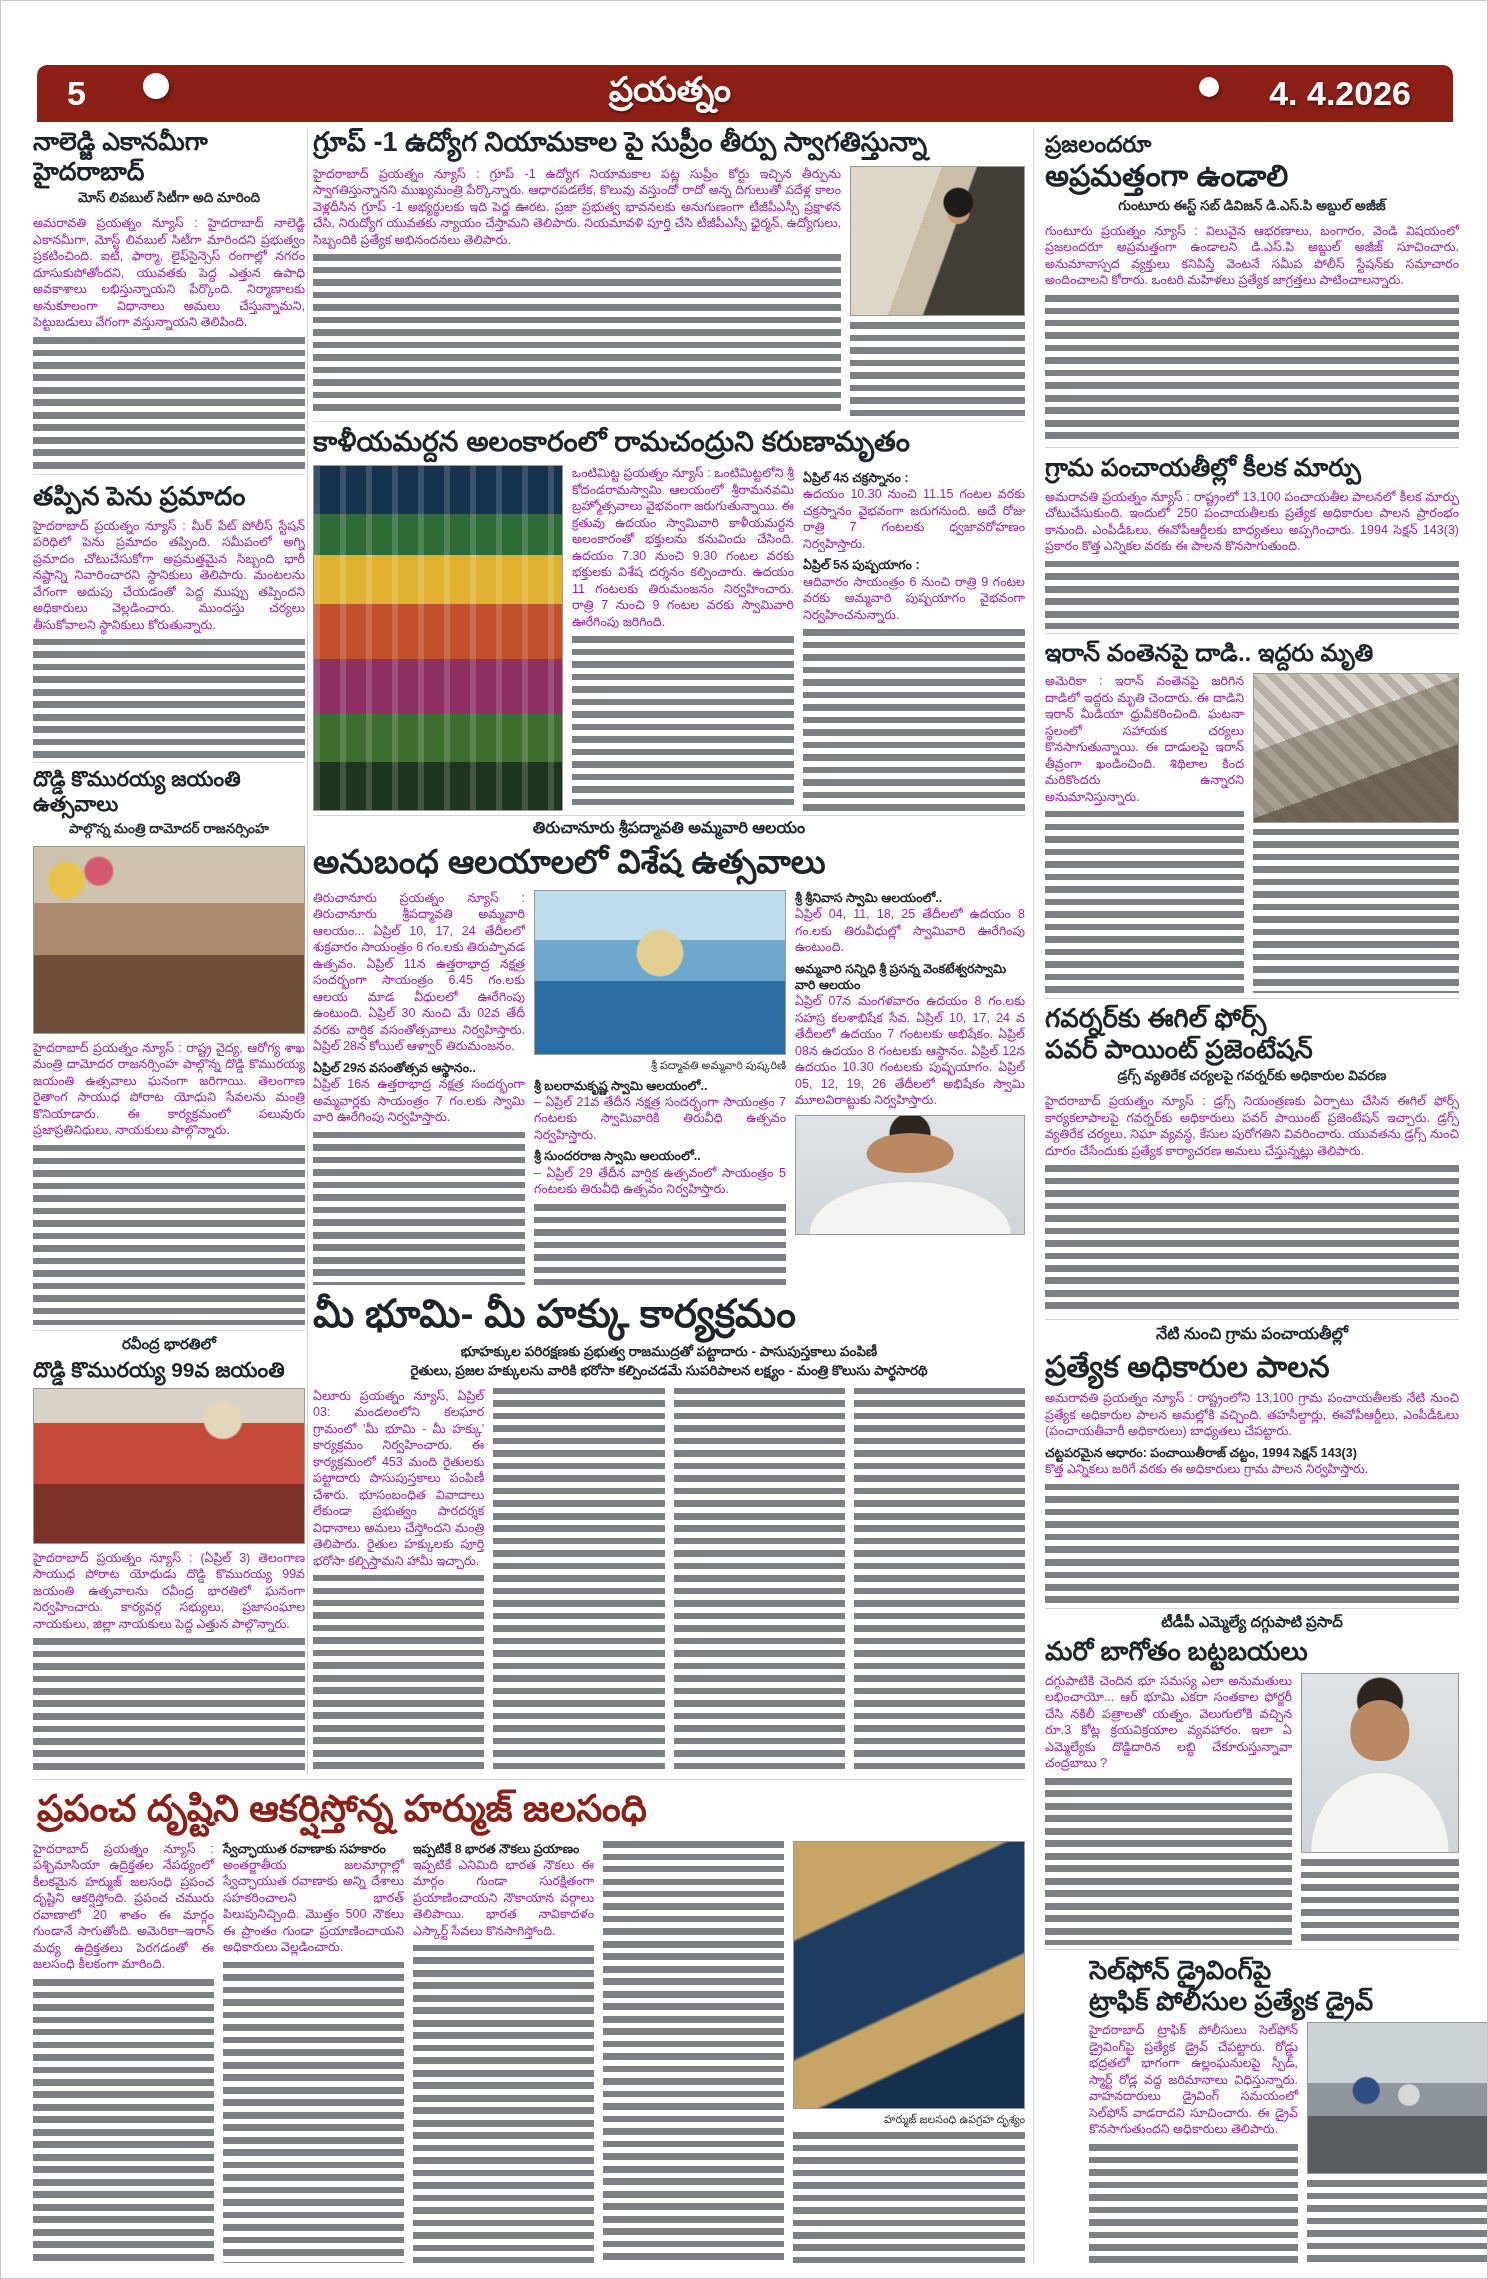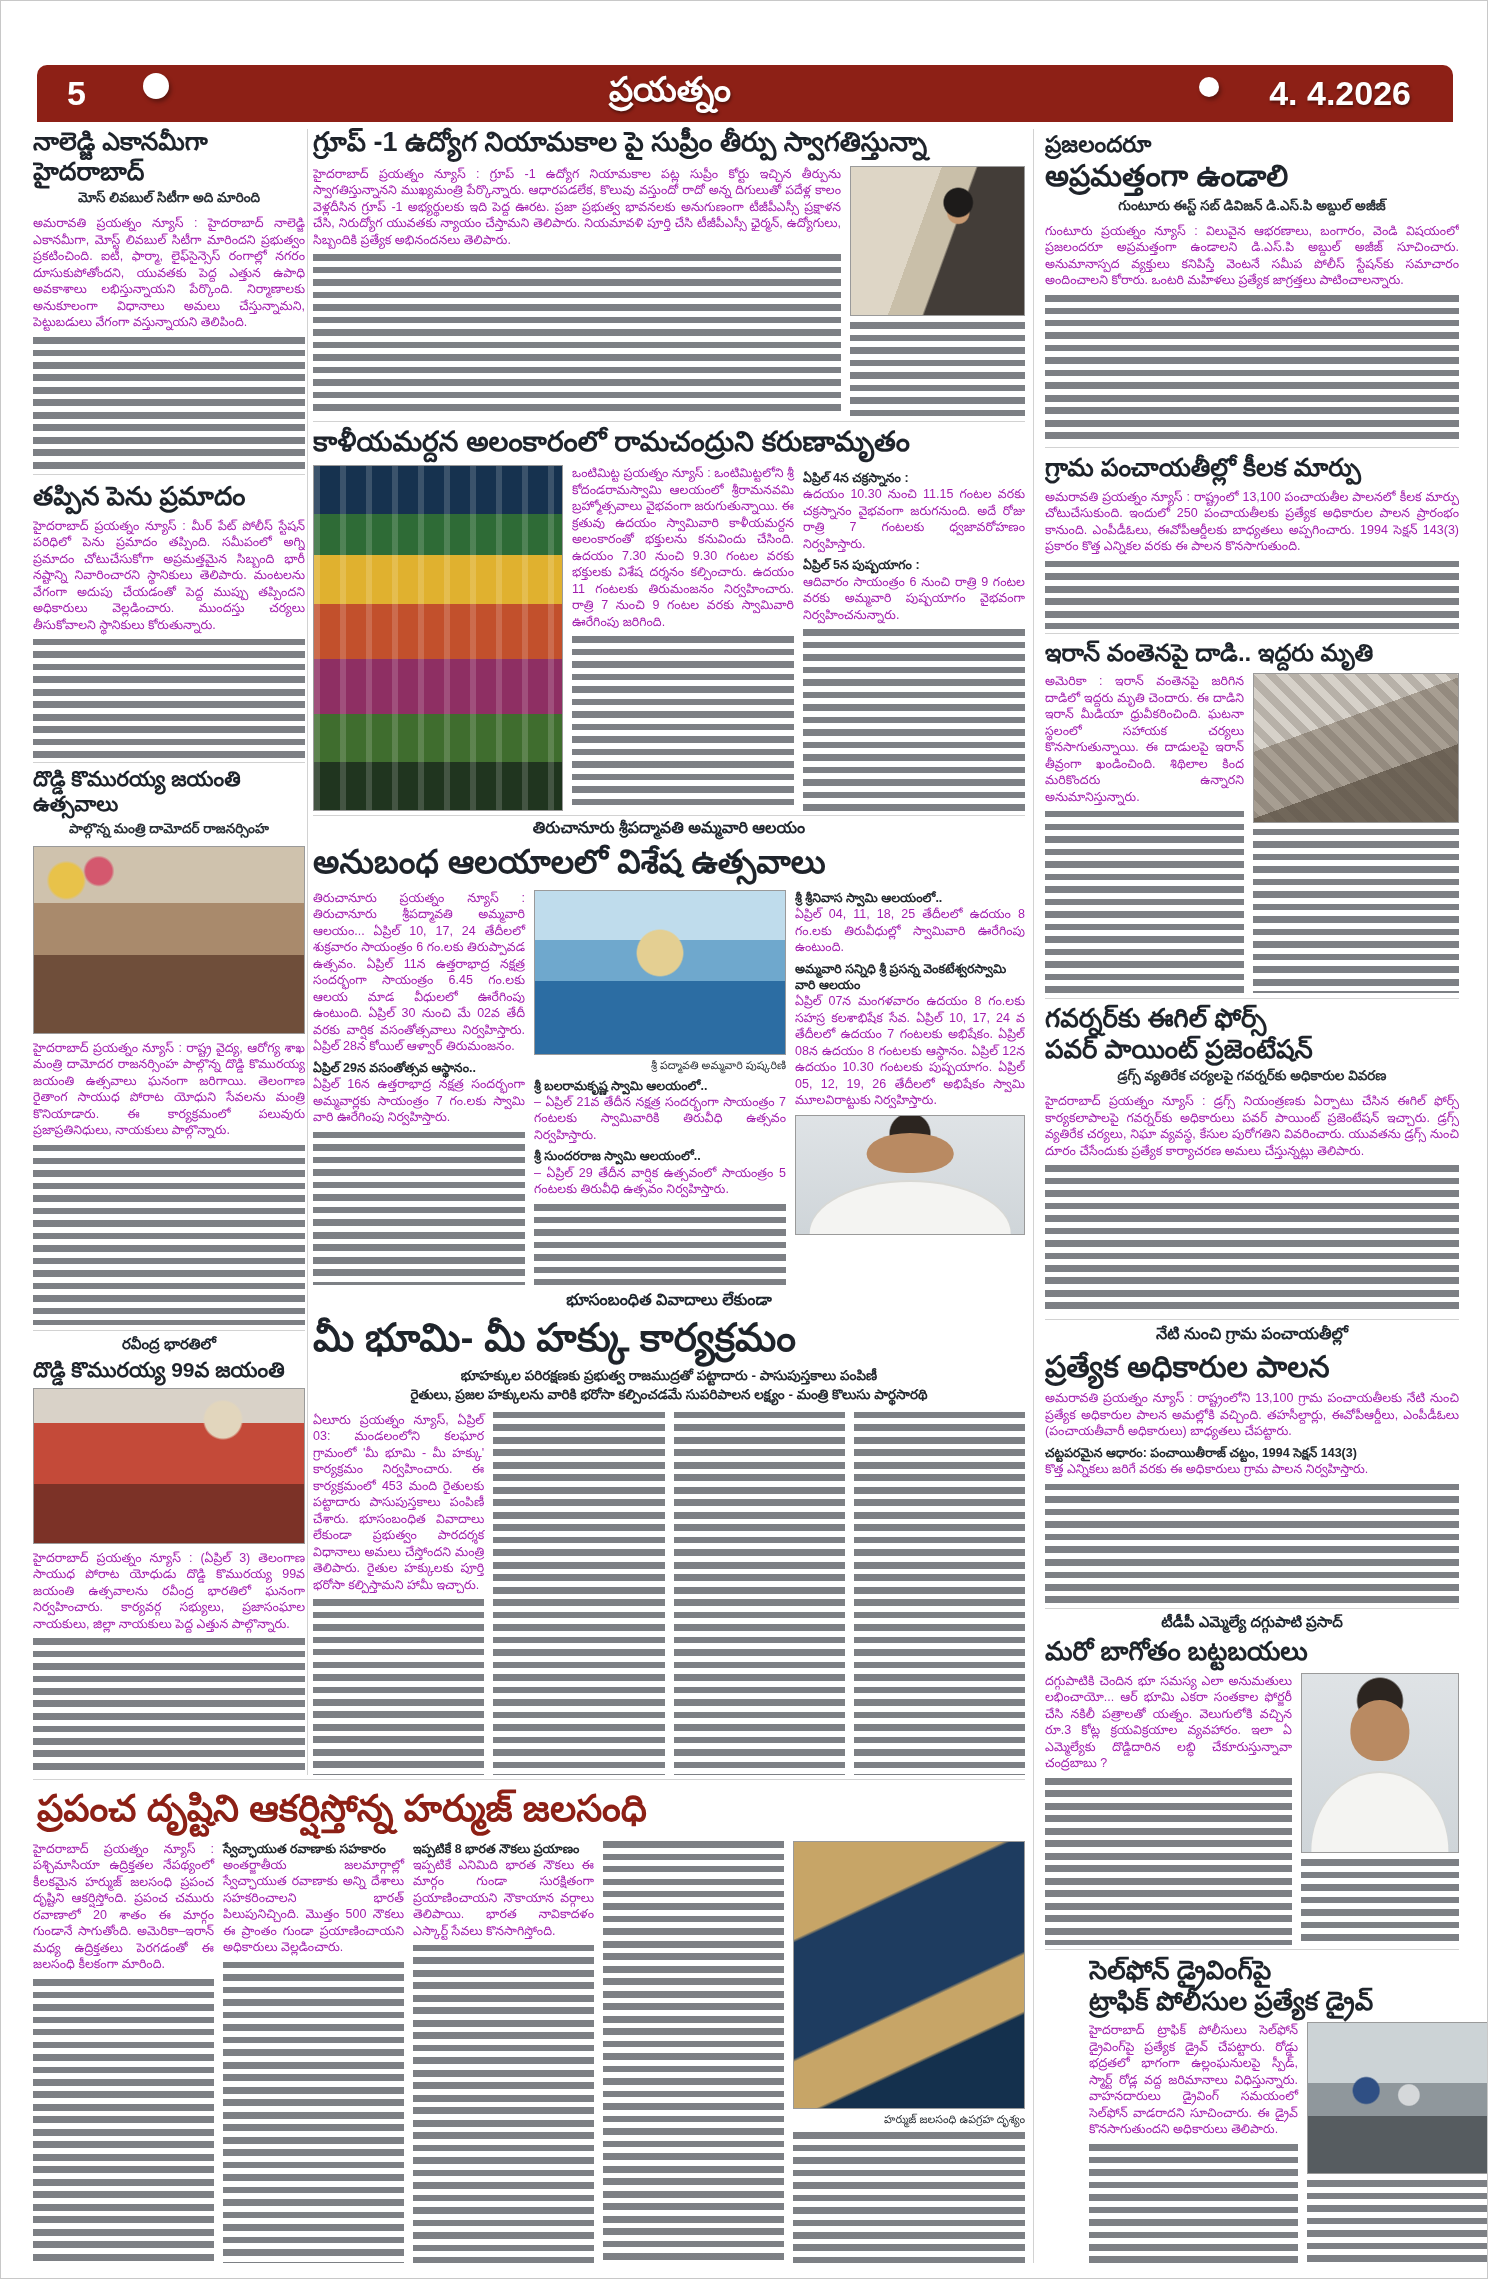--- a/index.html
+++ b/index.html
@@ -150,21 +150,20 @@
         <div class="bold" style="margin-top:0">శ్రీ శ్రీనివాస స్వామి ఆలయంలో..</div>
         <div class="body">ఏప్రిల్ 04, 11, 18, 25 తేదీలలో ఉదయం 8 గం.లకు తిరువీధుల్లో స్వామివారి ఊరేగింపు ఉంటుంది.</div>
         <div class="bold">అమ్మవారి సన్నిధి శ్రీ ప్రసన్న వెంకటేశ్వరస్వామి వారి ఆలయం</div>
         <div class="body">ఏప్రిల్ 07న మంగళవారం ఉదయం 8 గం.లకు సహస్ర కలశాభిషేక సేవ. ఏప్రిల్ 10, 17, 24 వ తేదీలలో ఉదయం 7 గంటలకు అభిషేకం. ఏప్రిల్ 08న ఉదయం 8 గంటలకు ఆస్థానం. ఏప్రిల్ 12న ఉదయం 10.30 గంటలకు పుష్పయాగం. ఏప్రిల్ 05, 12, 19, 26 తేదీలలో అభిషేకం స్వామి మూలవిరాట్టుకు నిర్వహిస్తారు.</div>
         <div class="photo ph-portrait" style="width:100%;height:120px;margin-top:6px"></div>
       </div>
     </div>
   </div>
 
   <div class="art" style="left:312px;top:1290px;width:712px;height:484px">
-    <div class="kick">భూసంబంధిత వివాదాలు లేకుండా</div>
     <div class="hl" style="font-size:39px;margin-bottom:6px">మీ భూమి- మీ హక్కు కార్యక్రమం</div>
     <div class="deck">భూహక్కుల పరిరక్షణకు ప్రభుత్వ రాజముద్రతో పట్టాదారు - పాసుపుస్తకాలు పంపిణీ</div>
     <div class="deck" style="margin-bottom:7px">రైతులు, ప్రజల హక్కులను వారికి భరోసా కల్పించడమే సుపరిపాలన లక్ష్యం - మంత్రి కొలుసు పార్థసారథి</div>
     <div class="row">
       <div class="col">
         <div class="body">ఏలూరు ప్రయత్నం న్యూస్, ఏప్రిల్ 03: మండలంలోని కలఘార గ్రామంలో 'మీ భూమి - మీ హక్కు' కార్యక్రమం నిర్వహించారు. ఈ కార్యక్రమంలో 453 మంది రైతులకు పట్టాదారు పాసుపుస్తకాలు పంపిణీ చేశారు. భూసంబంధిత వివాదాలు లేకుండా ప్రభుత్వం పారదర్శక విధానాలు అమలు చేస్తోందని మంత్రి తెలిపారు. రైతుల హక్కులకు పూర్తి భరోసా కల్పిస్తామని హామీ ఇచ్చారు.</div>
         <div class="fill"></div>
       </div>
       <div class="col">
           <div class="fill" style="margin-top:0"></div>

